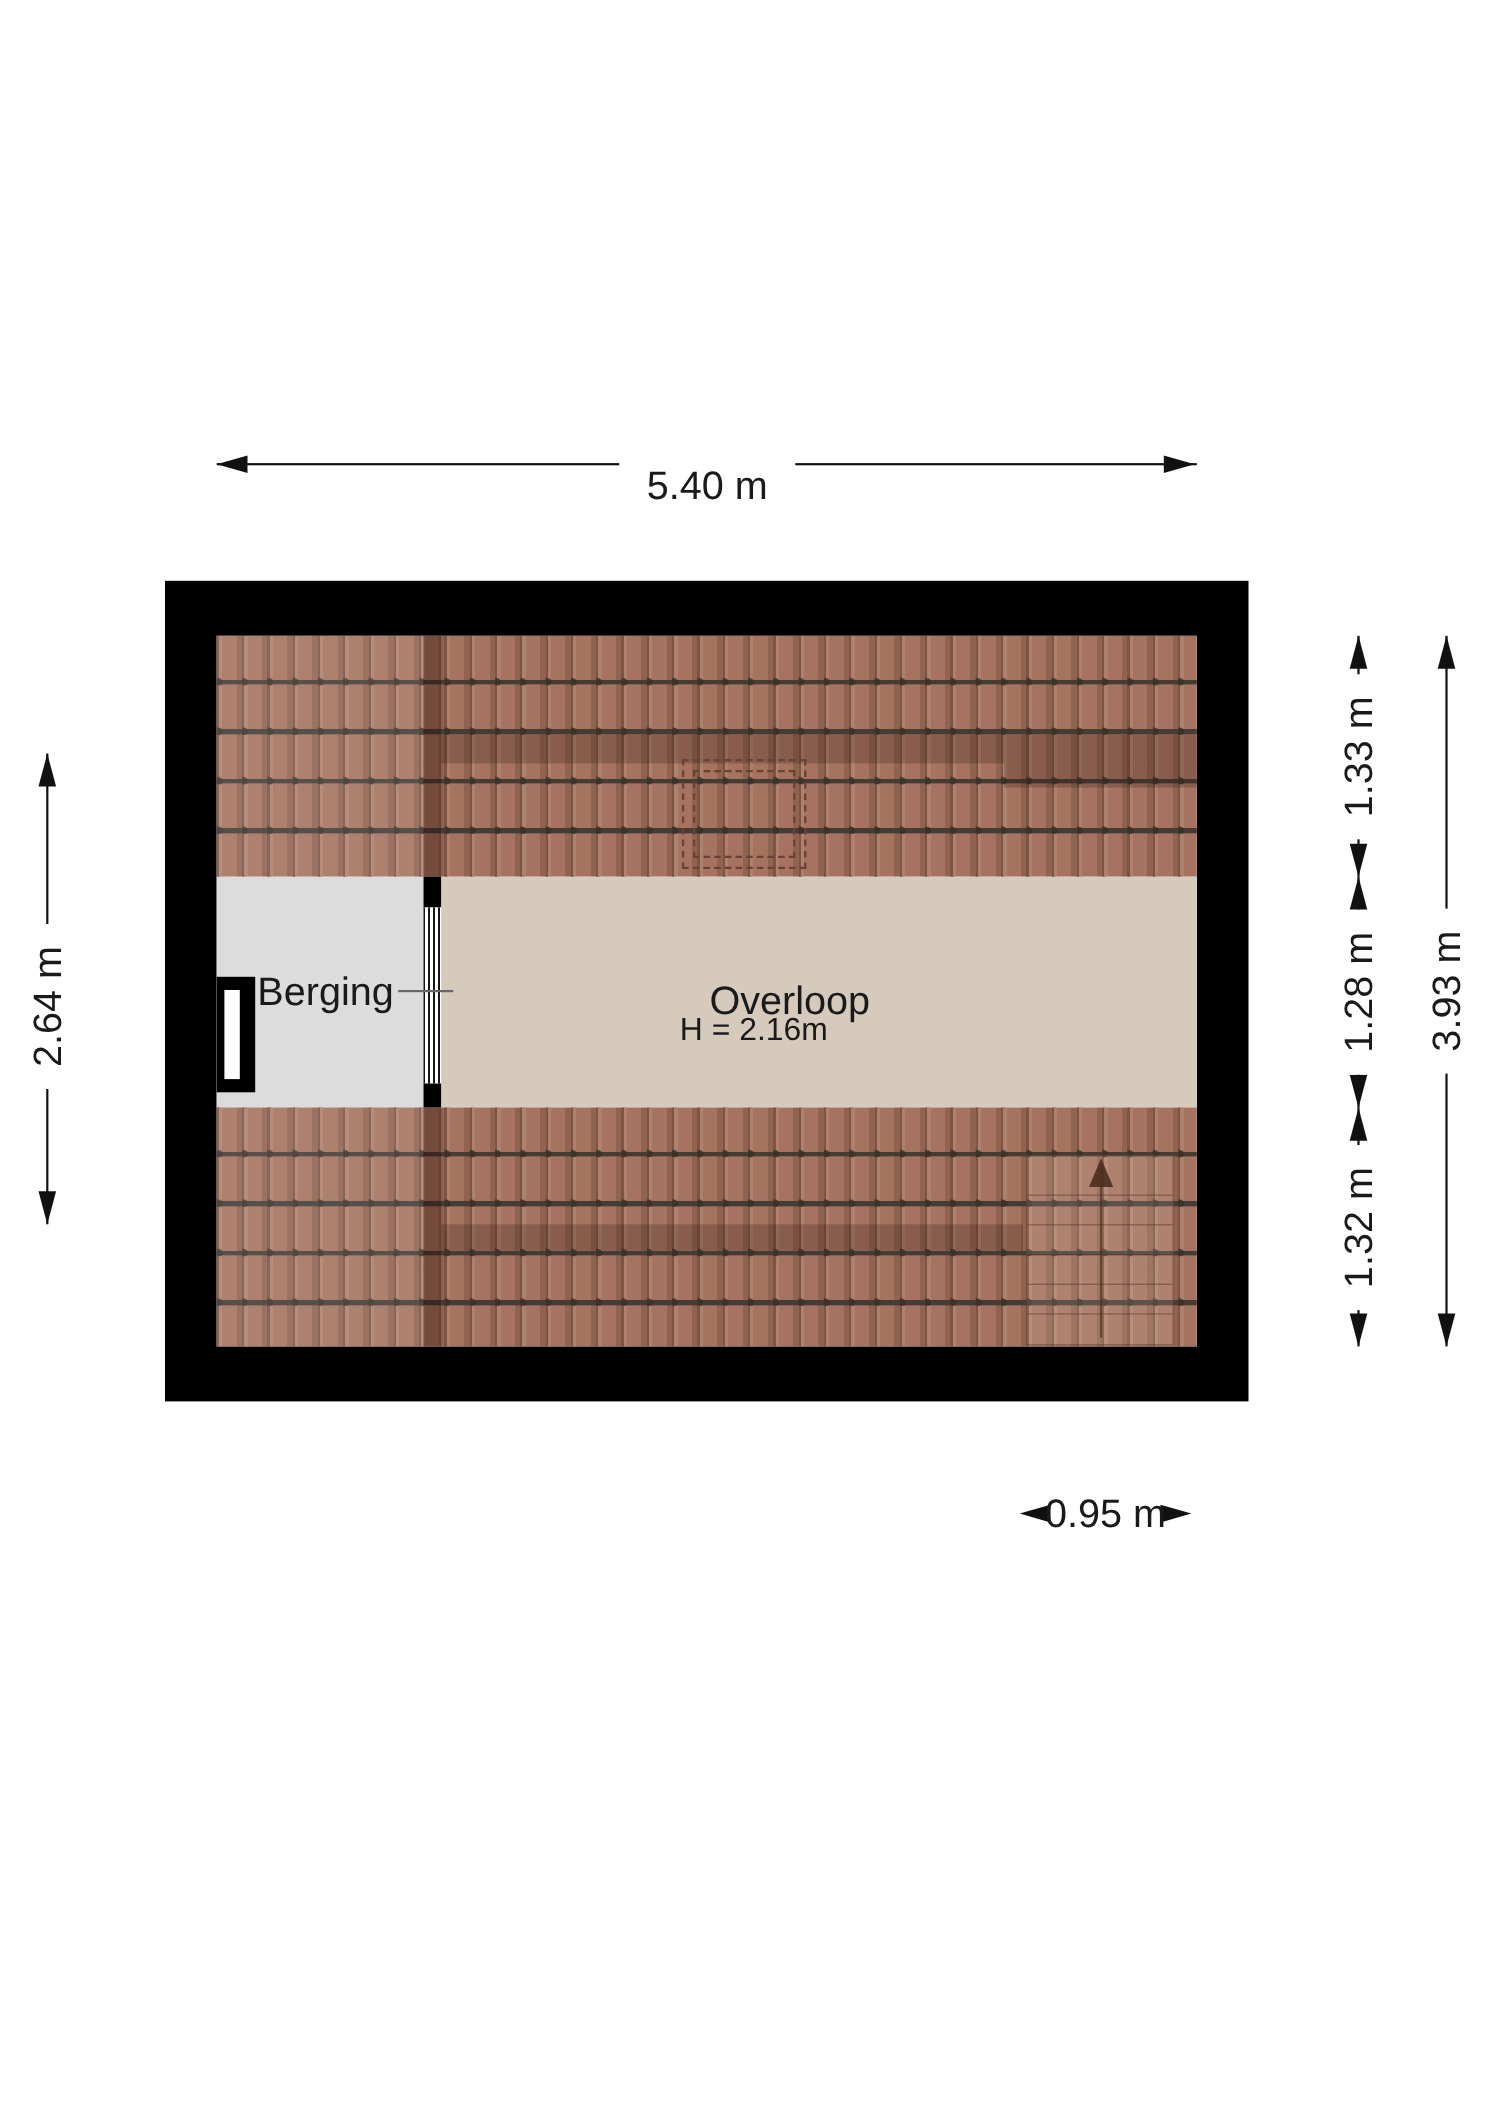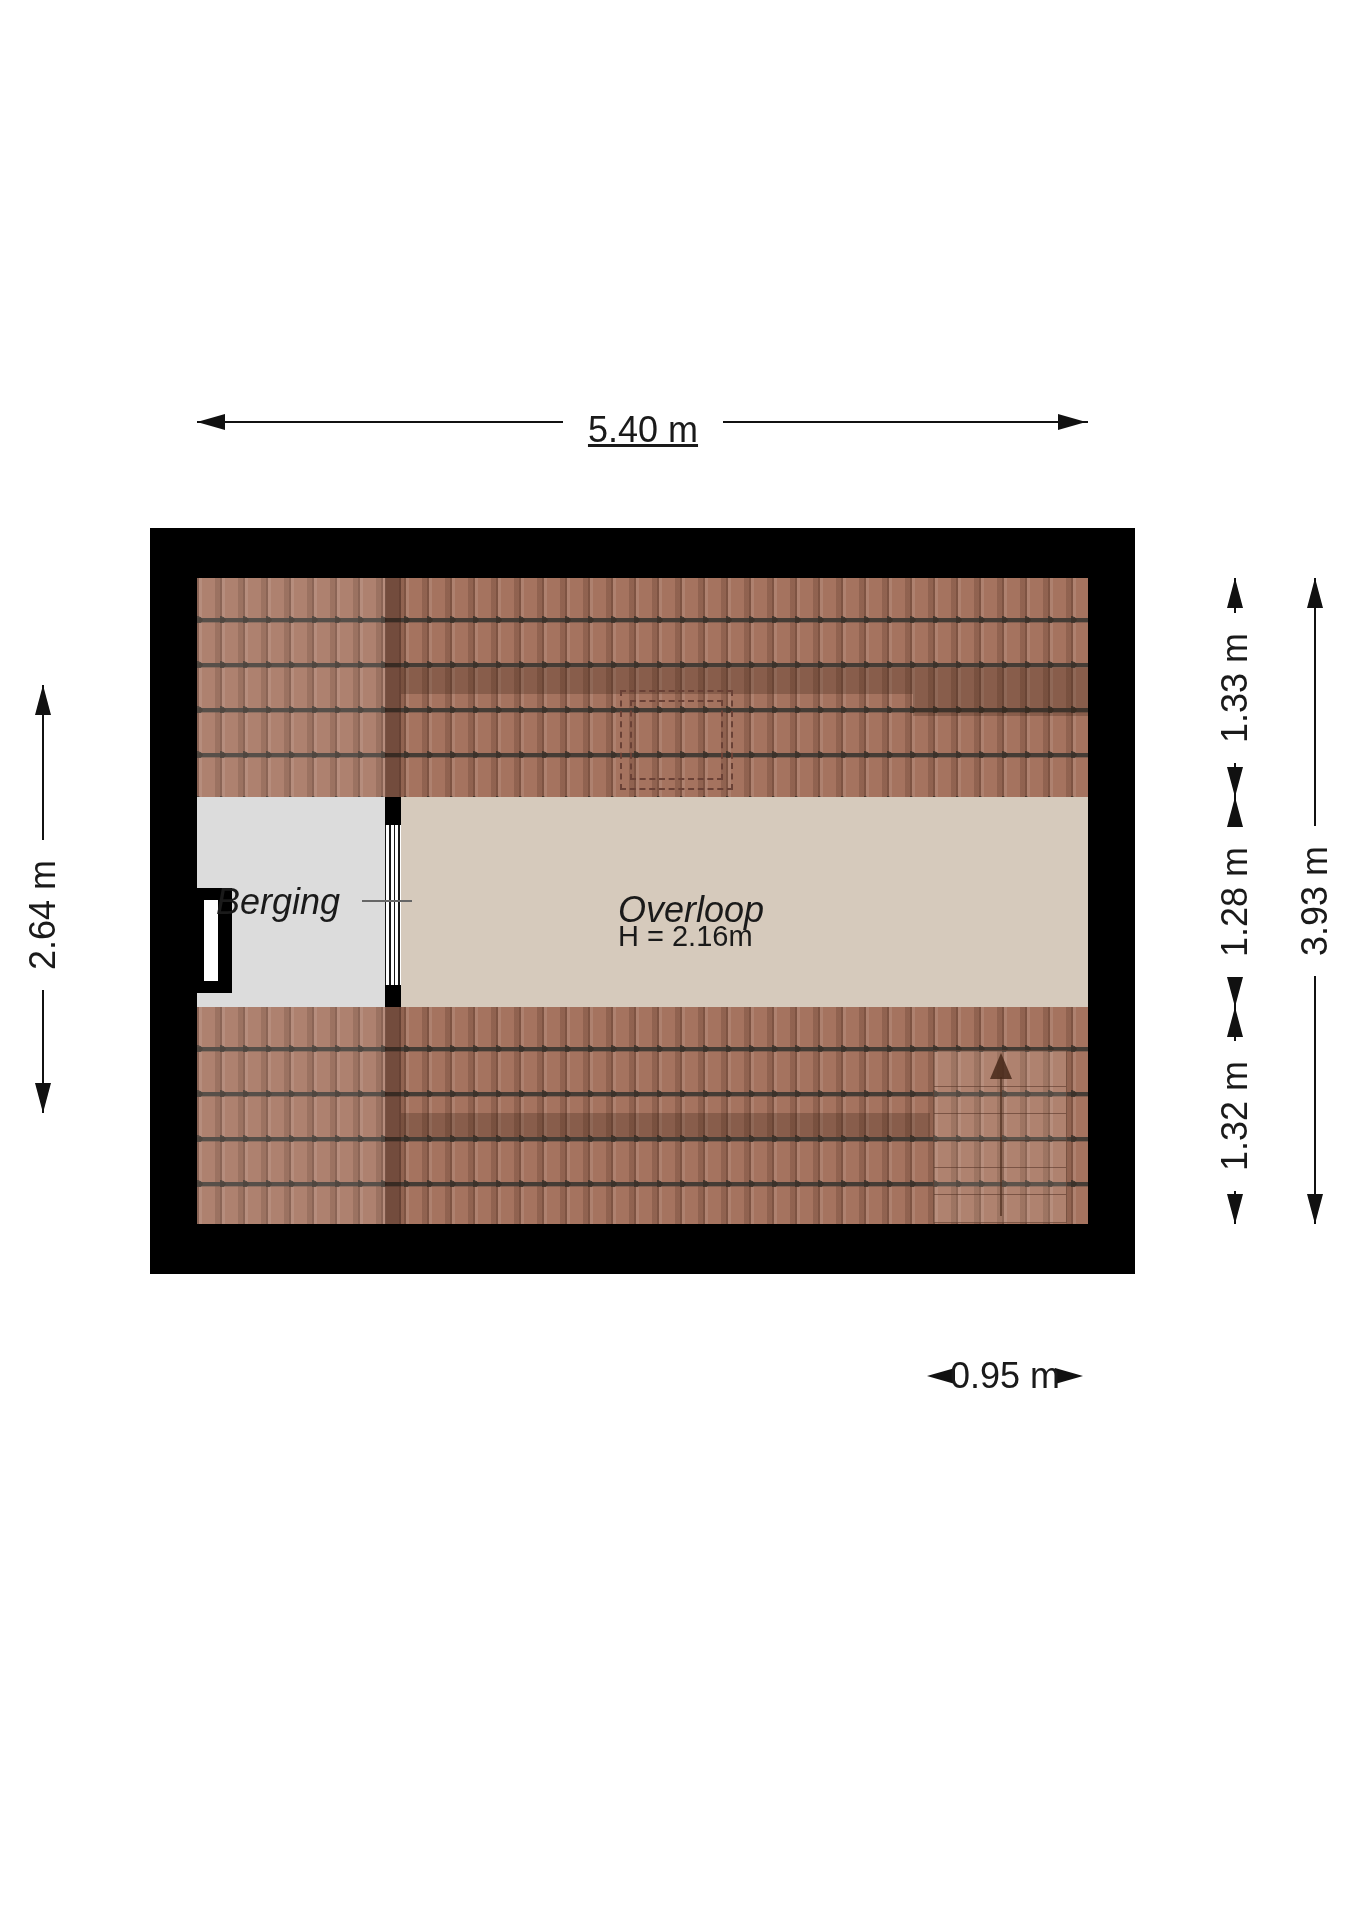--- a/index.html
+++ b/index.html
@@ -36,21 +36,21 @@
 
   
   #room-berging-floor { background:#dcdcdc; }
   #room-overloop-floor { background:#d6cabc; }
   .wall-post { background:#000; }
   .door-glazed { background:repeating-linear-gradient(90deg,#161616 0 1.5px,#ffffff 1.5px 4.5px); }
   .chimney { background:#000; }
   .chimney-slot { background:#fff; }
 
   
-  .room-label { font-size:36px; line-height:44px; height:44px; text-align:left; white-space:nowrap;font-style:italic; }
+  .room-label { font-size:36px; line-height:44px; height:44px; text-align:center; white-space:nowrap; }
   .room-sub { font-size:29px; line-height:30px; height:30px; text-align:left; white-space:nowrap; }
   .leader { height:2px; background:#666; }
 
   
   .dim-line-h { height:2px; background:#111; }
   .dim-line-v { width:2px; background:#111; }
   .dim-label { font-size:36px; height:44px; line-height:44px; text-align:center; background:#fff; white-space:nowrap; }
   .dim-label.nobg { background:transparent; }
   .dim-label.vert { width:150px; transform:rotate(-90deg); }
   .arr { width:0; height:0; }
@@ -63,21 +63,21 @@
   #footer { left:0; top:1452px; width:1316px; text-align:center; font-size:34px; line-height:40px; color:#111; }
 </style>
 </head>
 <body>
 
 <div id="canvas">
 
   <div class="abs dim-line-h" style="left:197px; top:421px; width:891px;"></div>
   <div class="abs arr left" style="left:197px;  top:414px;"></div>
   <div class="abs arr right" style="left:1058px; top:414px;"></div>
-  <div class="abs dim-label" style="left:563px; top:408px; width:160px;text-decoration:underline;">5.40 m</div>
+  <div class="abs dim-label" style="left:563px; top:420px; width:160px;">5.40 m</div>
 
   <div class="abs dim-line-v" style="left:42px; top:685px; height:428px;"></div>
   <div class="abs arr up" style="left:35px; top:685px;"></div>
   <div class="abs arr down" style="left:35px; top:1083px;"></div>
   <div class="abs dim-label vert" style="left:-32px; top:893px;">2.64 m</div>
 
   <div id="plan" class="abs">
     <div id="interior" class="abs">
 
       <div class="abs tiles" style="left:0; top:0; width:891px; height:219px;">

